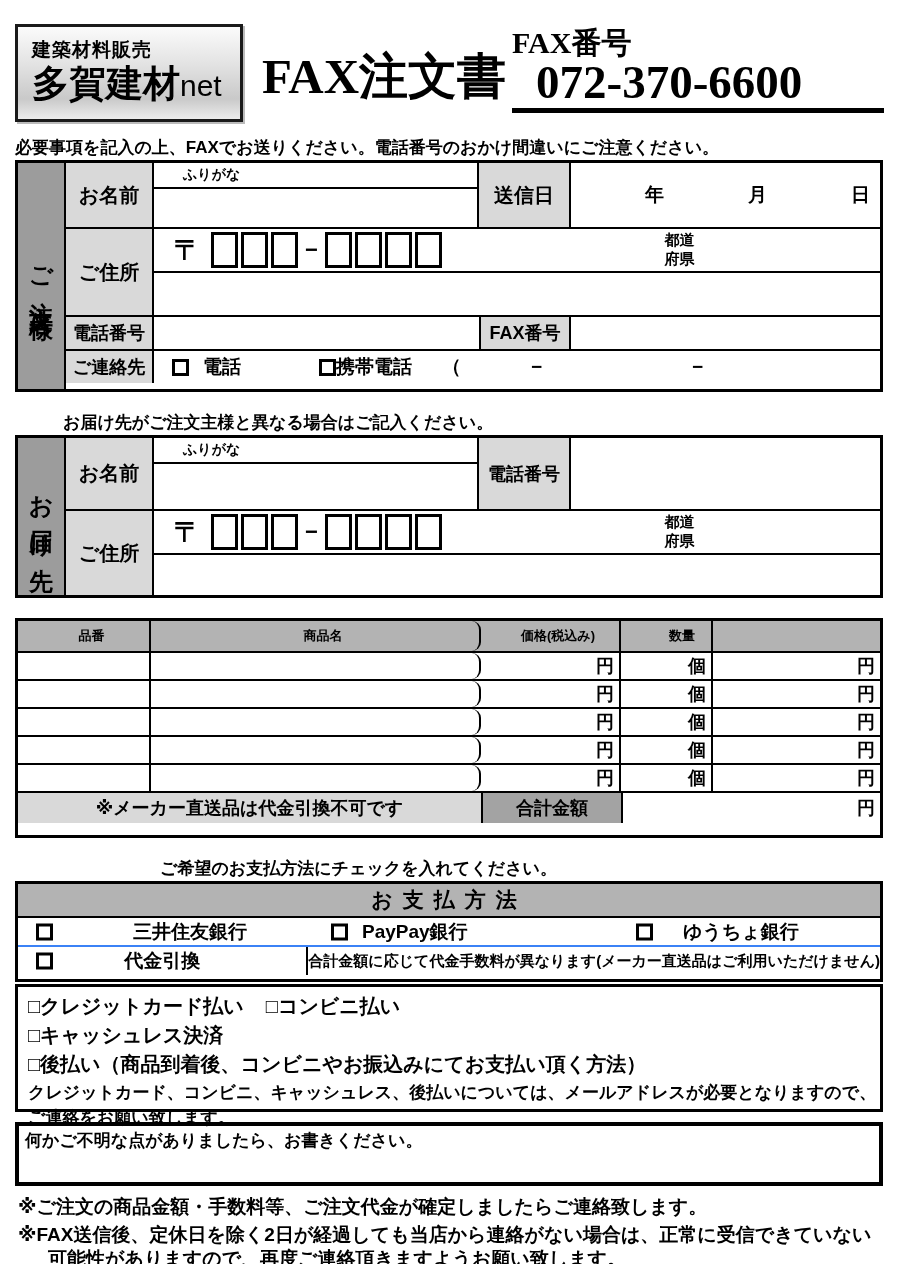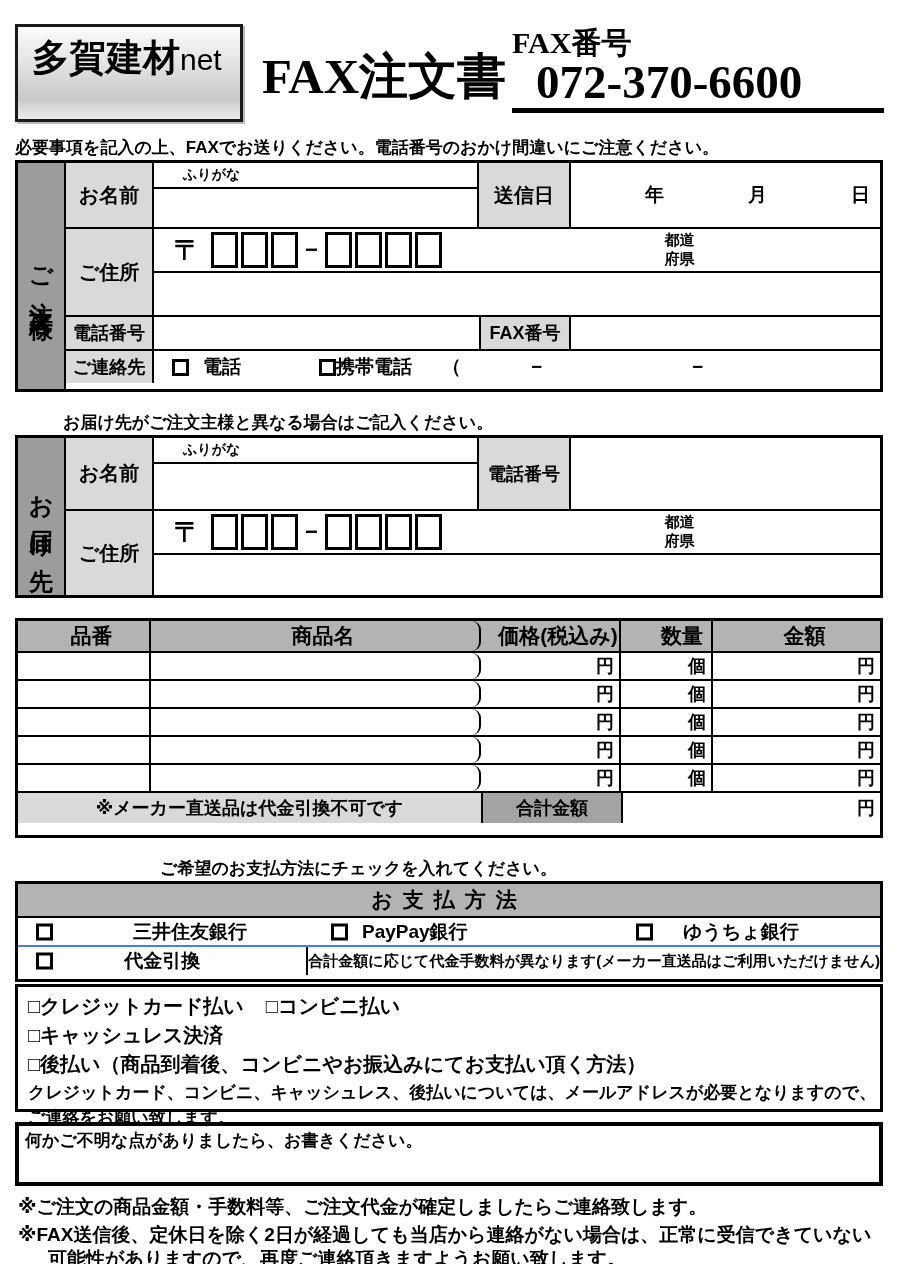--- a/index.html
+++ b/index.html
@@ -52,21 +52,21 @@
   
   .cbx { display:inline-block; width:17px; height:17px; border:3px solid #000; background:#fff; flex:none; }
 
   .date-area { flex:1; display:flex; align-items:center; font-size:19px; font-weight:bold; }
   .date-area span { flex:1; text-align:right; padding-right:10px; }
 
   .contact-row { flex:1; display:flex; align-items:center; padding-left:18px; font-size:19px; font-weight:bold; }
 
   
   .items-header { height:30px; background:#b3b3b3; display:flex; }
-  .items-header div { display:flex; align-items:center; justify-content:center; font-weight:bold; font-size:21px;padding-left:16px; }
+  .items-header div { display:flex; align-items:center; justify-content:center; font-weight:bold; font-size:13px;padding-left:16px; }
   .item-row { height:28px; display:flex; border-top:2px solid #000; }
   .item-row div { display:flex; align-items:center; justify-content:flex-end; padding-right:5px;
     font-weight:bold; font-size:18px; }
   .c1 { width:133px; } .c2 { width:330px;border-radius:9px; } .c3 { width:140px; } .c4 { width:76px;margin-left:16px; } .c5 { flex:1; }
   .items-footer { height:32px; display:flex; border-top:2px solid #000; }
   .note-cell { width:465px; background:#d9d9d9; display:flex; align-items:center; justify-content:center;
     font-weight:bold; font-size:18px; }
   .total-cell { width:140px; background:#a3a3a3; display:flex; align-items:center; justify-content:center;
     font-weight:bold; font-size:18px; }
   .yen-cell { flex:1; display:flex; align-items:center; justify-content:flex-end; padding-right:5px;
@@ -100,20 +100,21 @@
 
   
   .fnote { position:absolute; font-size:19px; font-weight:bold; white-space:nowrap; }
 </style>
 </head>
 <body>
 
 <div class="page">
 
   <div class="logo-box">
+    <div class="logo-line1">建築材料販売</div>
     <div class="logo-line2"><span>多賀建材</span><span class="logo-net">net</span></div>
   </div>
   <div class="doc-title">FAX注文書</div>
   <div class="fax-block">
     <div class="fax-label">FAX番号</div>
     <div class="fax-number">072-370-6600</div>
   </div>
   <div class="instruction">必要事項を記入の上、FAXでお送りください。電話番号のおかけ間違いにご注意ください。</div>
 
   <div class="formtable" style="left:15px; top:160px; width:868px; height:232px;">
@@ -218,21 +219,20 @@
       </div>
     </div>
   </div>
 
   <div style="position:absolute; left:15px; top:618px; width:868px; height:220px; border:3px solid #000; display:flex; flex-direction:column;">
     <div class="items-header">
       <div class="c1 br">品番</div>
       <div class="c2 br">商品名</div>
       <div class="c3 br">価格(税込み)</div>
       <div class="c4 br">数量</div>
-      <div class="c5">金額</div>
     </div>
     <div class="item-row">
       <div class="c1 br"></div>
       <div class="c2 br"></div>
       <div class="c3 br">
           <span>円</span>
         </div>
       <div class="c4 br">
           <span>個</span>
         </div>

